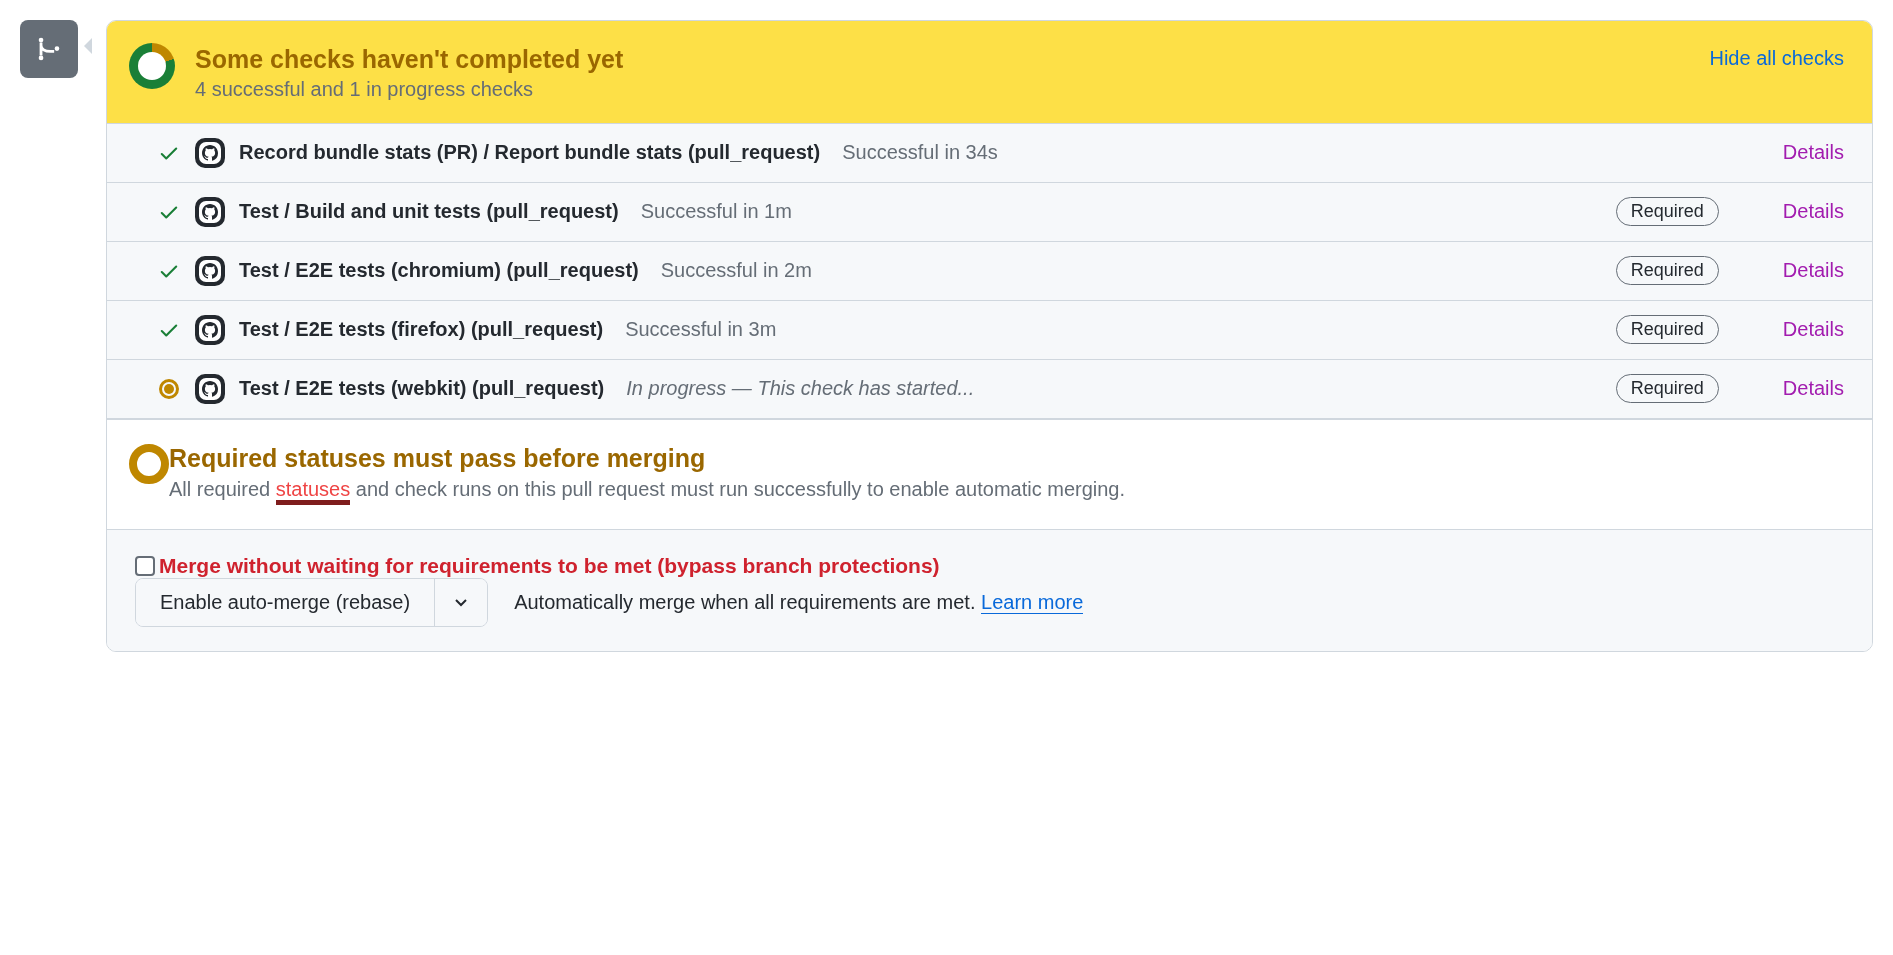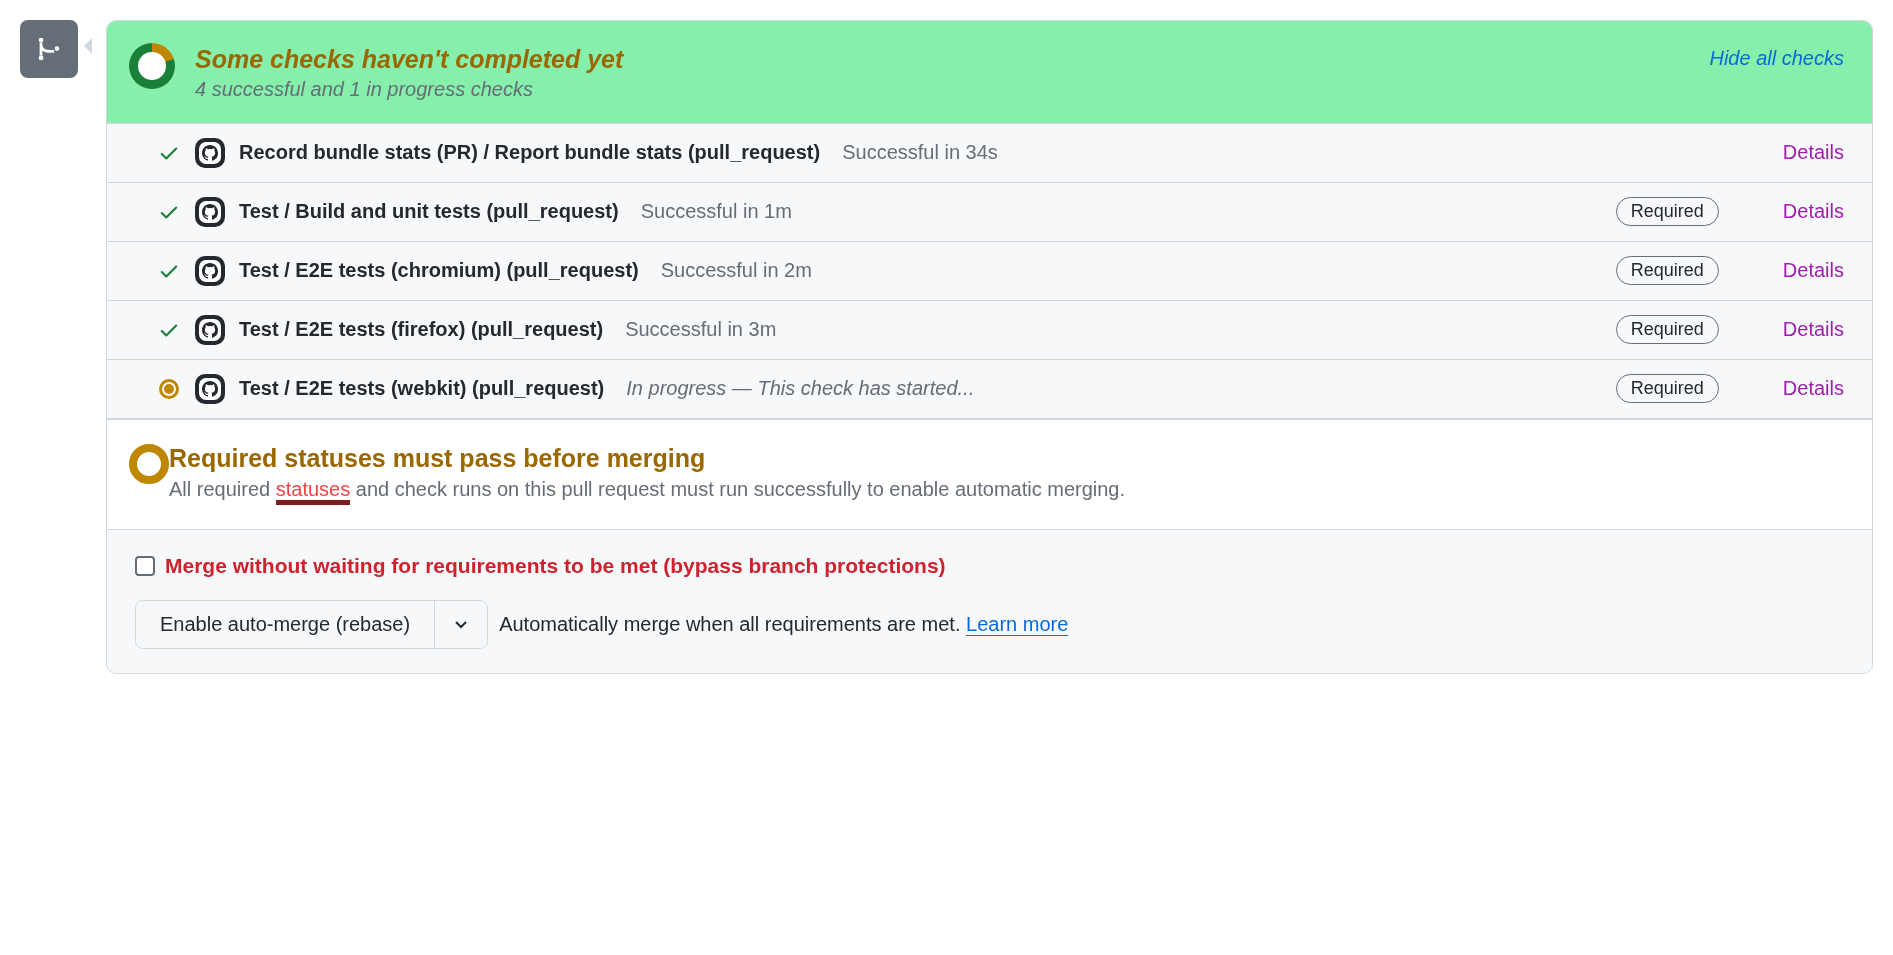--- a/index.html
+++ b/index.html
@@ -40,22 +40,21 @@
     flex: 1;
     border: 1px solid #d0d7de;
     border-radius: 10px;
     overflow: hidden;
   }
   .section-header {
     padding: 22px 28px 22px 22px;
     display: flex;
     align-items: flex-start;
     gap: 20px;
-    background: #86efac;
-    font-style: italic;
+    background: #fde047;
   }
   .donut {
     width: 46px;
     height: 46px;
     flex-shrink: 0;
     border-radius: 50%;
   }
   .donut-inner {
     position: absolute;
     inset: 9px;
@@ -186,40 +185,39 @@
     border-bottom: 5px solid #7f1d1d;
   }
   .merge-footer {
     border-top: 1px solid #d0d7de;
     background: #f6f8fa;
     padding: 24px 28px;
   }
   .bypass-row {
     display:flex;
     align-items:center;
-    gap: 10px;
-    margin-bottom: 22px;
+    gap: 4px;
   }
   .bypass-checkbox {
     width: 20px;
     height: 20px;
     border: 2.5px solid #656d76;
     border-radius: 4px;
     background:#fff;
     cursor:pointer;
   }
   .bypass-label {
     color: #cf222e;
     font-weight: 600;
     font-size: 21px;
   }
   .merge-actions {
     display:flex;
     align-items:center;
-    gap: 11px;
+    gap: 26px;
   }
   .btn-group {
     display:flex;
     border: 1px solid #d0d7de;
     border-radius: 8px;
     overflow:hidden;
     background:#f6f8fa;
   }
   .btn-main {
     padding: 12px 24px;

